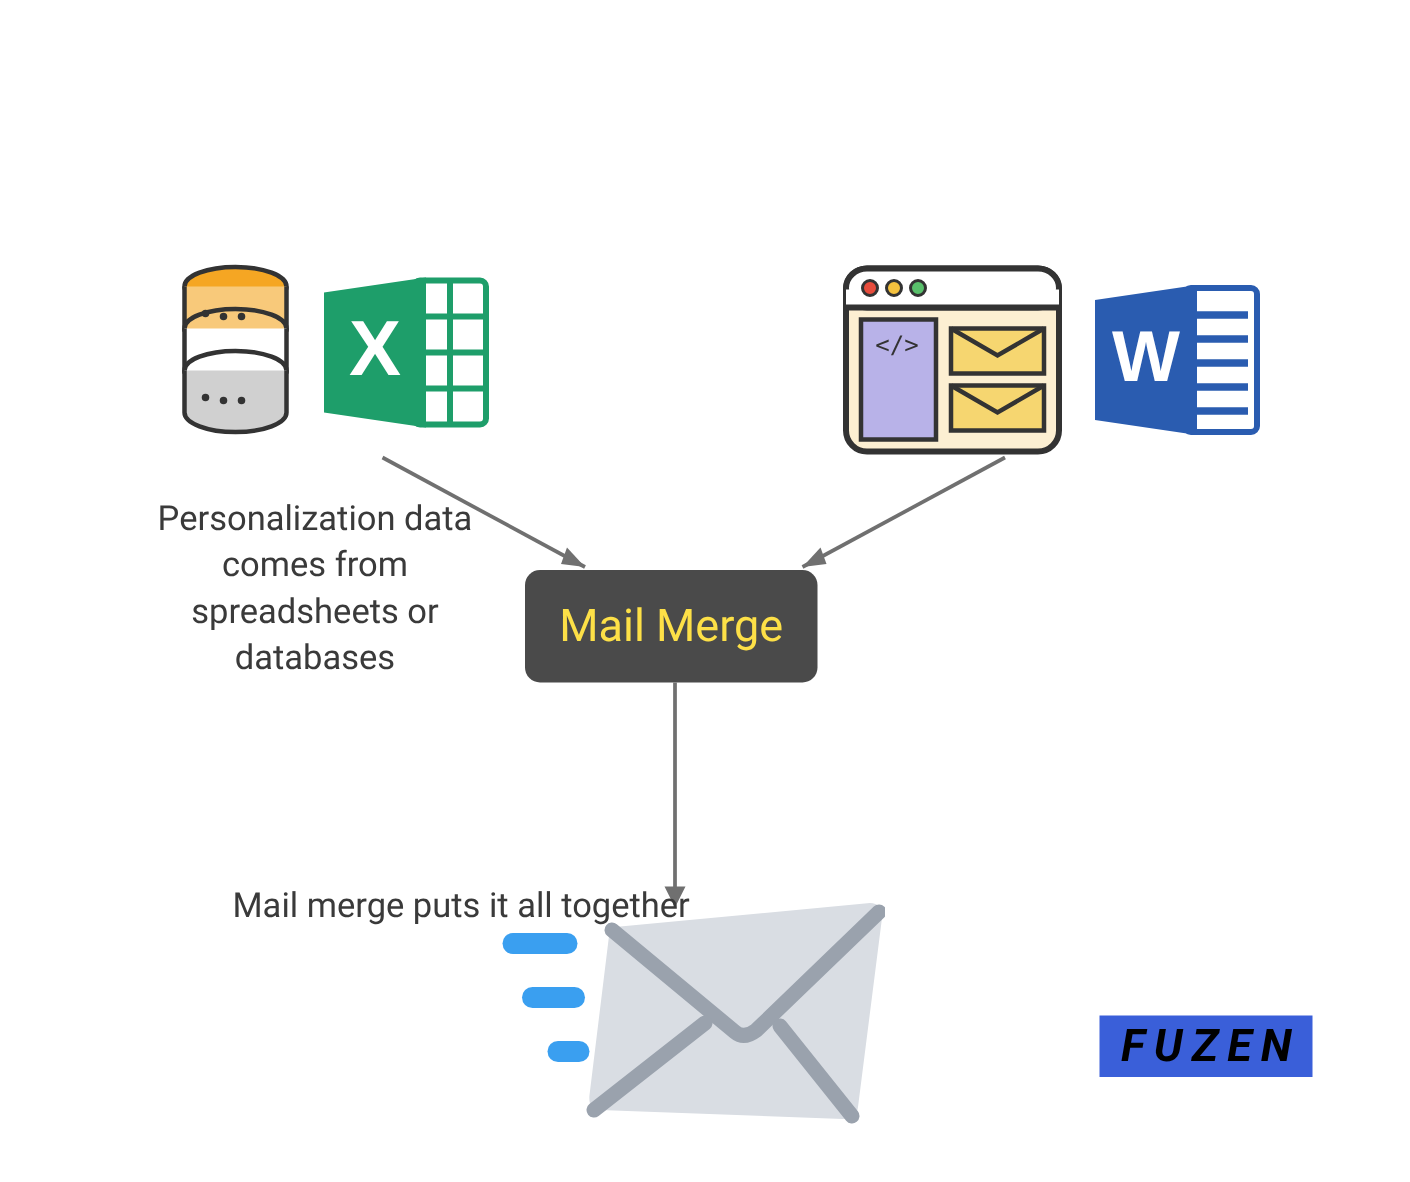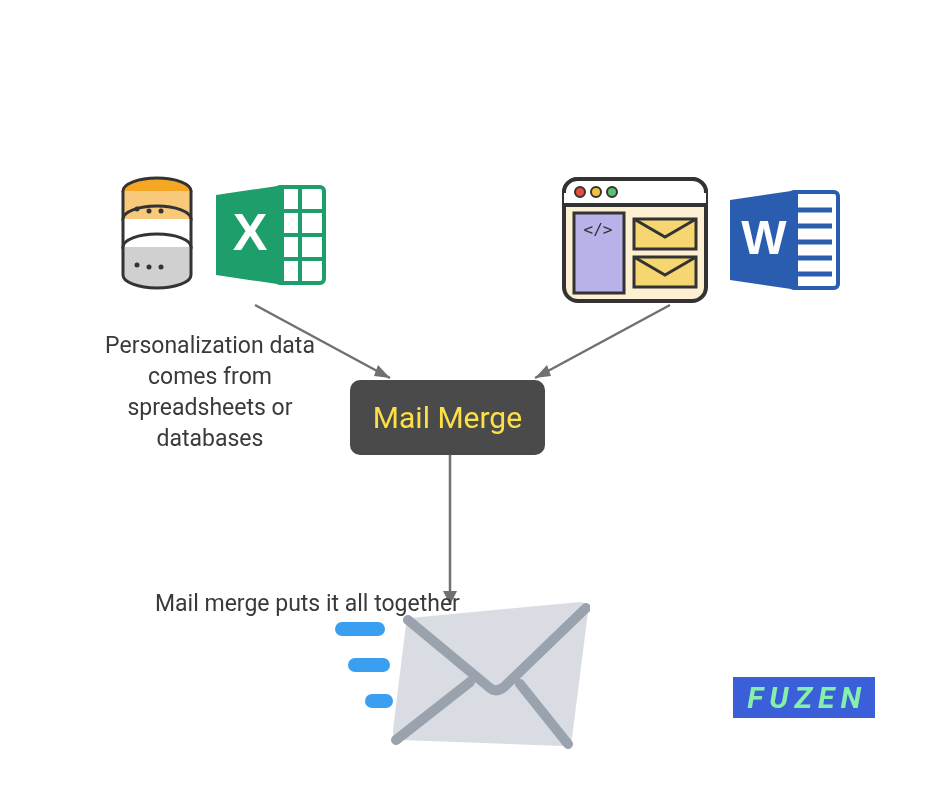--- a/index.html
+++ b/index.html
@@ -5,21 +5,21 @@
   html,body{margin:0;padding:0;width:940px;height:788px;background:#fff;font-family:-apple-system,BlinkMacSystemFont,"Segoe UI",Roboto,Helvetica,Arial,sans-serif;color:#4a4a4a;}
   .canvas{position:relative;width:940px;height:788px;}
   .title{position:absolute;left:70px;top:70px;font-size:54px;font-weight:800;color:#4a4a4a;letter-spacing:-1px;}
   .icons-left{position:absolute;left:115px;top:175px;display:flex;align-items:center;}
   .icons-right{position:absolute;left:560px;top:175px;display:flex;align-items:center;}
   .caption{font-size:23px;color:#3a3a3a;line-height:1.35;font-weight:400;}
   .caption-left{position:absolute;left:100px;top:330px;width:220px;text-align:center;}
   .caption-right{position:absolute;left:620px;top:330px;width:240px;}
   .caption-bottom{position:absolute;left:155px;top:560px;width:340px;margin-top:28px;}
   .center-box{position:absolute;left:350px;top:380px;width:195px;height:75px;background:#4a4a4a;border-radius:10px;color:#fde047;font-size:30px;display:flex;align-items:center;justify-content:center;font-weight:400;}
-  .logo{position:absolute;right:65px;bottom:70px;background:#3a5fd9;color:#86efac;font-size:30px;font-weight:700;font-style:italic;letter-spacing:6px;padding:3px 8px 3px 14px;}
+  .logo{position:absolute;right:65px;bottom:70px;background:#3a5fd9;color:#000000;font-size:30px;font-weight:700;font-style:italic;letter-spacing:6px;padding:3px 8px 3px 14px;}
   svg.arrow{position:absolute;overflow:visible;}
   svg.arrow line,svg.arrow polyline{stroke:#707070;stroke-width:2.5;fill:none;}
   svg.arrow polygon{fill:#707070;}
   .envelope-wrap{position:absolute;left:330px;top:590px;}
 </style>
 </head>
 <body>
 
 <div class="canvas">
 

